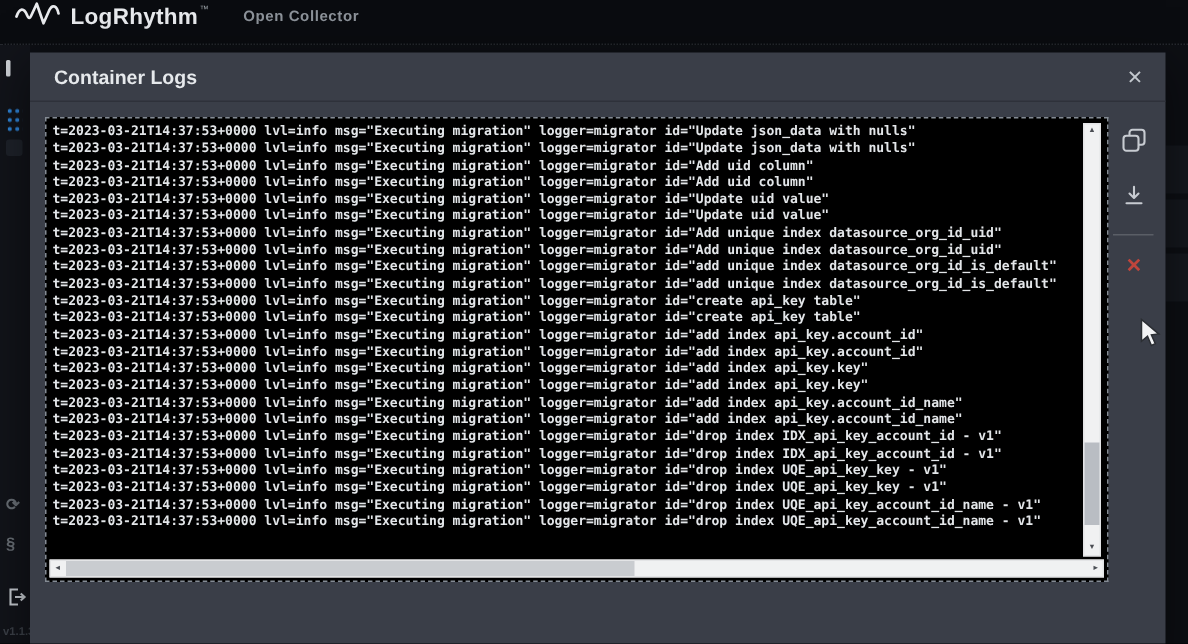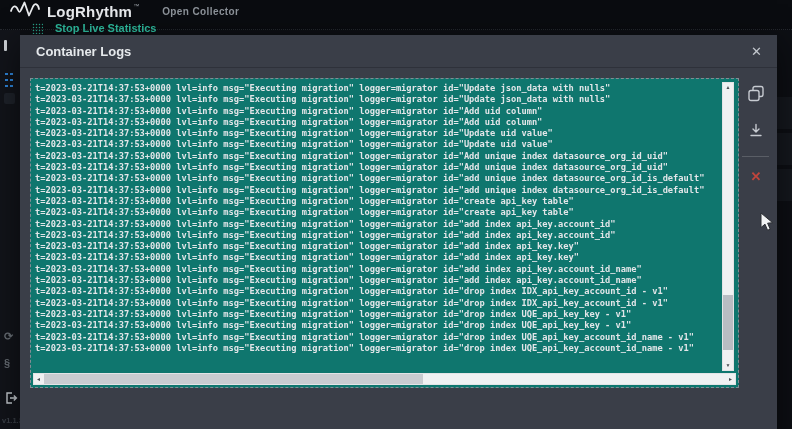--- a/index.html
+++ b/index.html
@@ -68,21 +68,21 @@
   }
   .modal-title { margin:0; color:#e6e9ec; font-size:13px; font-weight:bold; }
   .close-btn {
     background:none; border:none; padding:0; cursor:pointer;
     color:#c3c8ce; font-size:13px; line-height:13px;
   }
 
   
   .log-area {
     position:absolute; left:10px; top:43px; width:709px; height:310px;
-    background:#0f766e; border:1px dashed #848b94;
+    background:#000000; border:1px dashed #848b94;
   }
   .log-lines {
     position:absolute; left:4px; top:4px; right:20px; bottom:20px;
     overflow:hidden;
     font-family:"DejaVu Sans Mono","Liberation Mono",monospace;
     font-size:8.7px; font-weight:bold; line-height:11.3px;
     color:#e3e6e9; white-space:nowrap;
   }
 
   
@@ -136,24 +136,20 @@
 <header class="app-header">
   <div class="brand">
     <span>
       <svg width="30" height="18" viewBox="0 0 30 18">
         <path d="M1,11 C3,5 6,5 8,10 C9,12.5 10,12.5 11,10 L14.5,2.5 L19,15.5 L23,6.5 C25,2.5 28,4 29,9" fill="none" stroke="#e9ebee" stroke-width="1.8" stroke-linecap="round" stroke-linejoin="round"></path>
       </svg>
     </span>
     <span class="brand-name">LogRhythm</span>
     <span class="brand-tm">™</span>
     <span class="brand-product">Open Collector</span>
-  </div>
-  <div class="live-stats">
-    <span class="stats-icon"></span>
-    <span class="live-label">Stop Live Statistics</span>
   </div>
 </header>
 
 <aside class="sidebar">
   <div class="sb-item sb-menu"></div>
   <div class="sb-item sb-dots"></div>
   <div class="sb-item sb-dark"></div>
   <div class="sb-item sb-faint sb-f1">⟳</div>
   <div class="sb-item sb-faint sb-f2">§</div>
   <div class="sb-item sb-logout">

